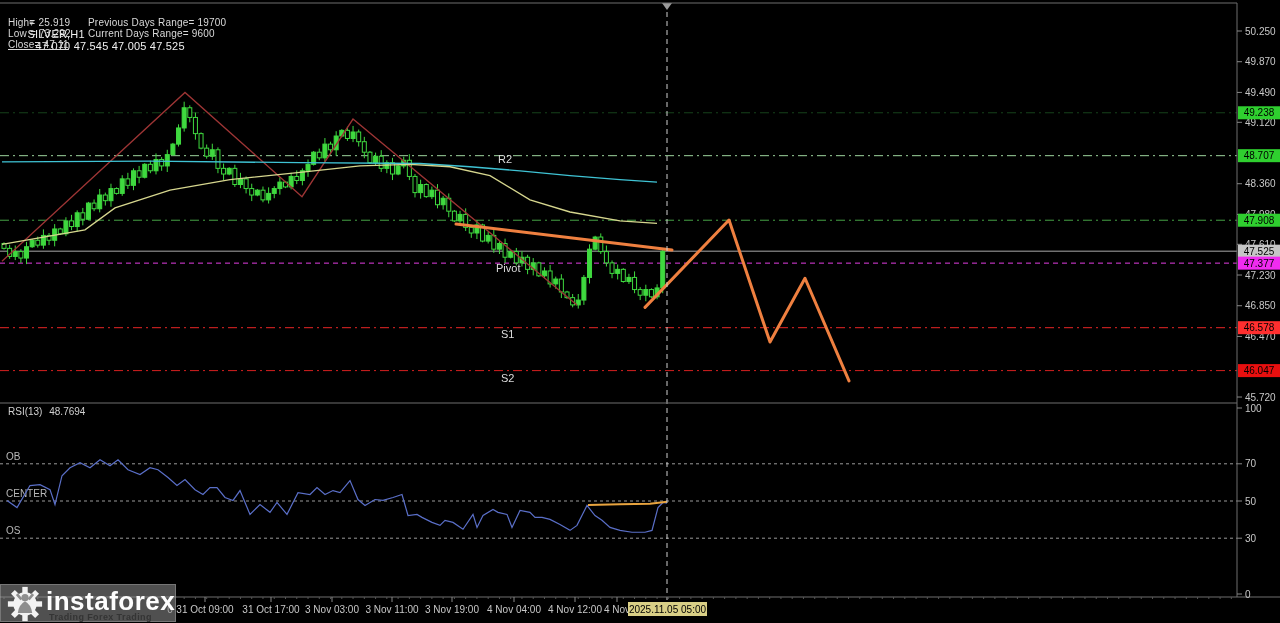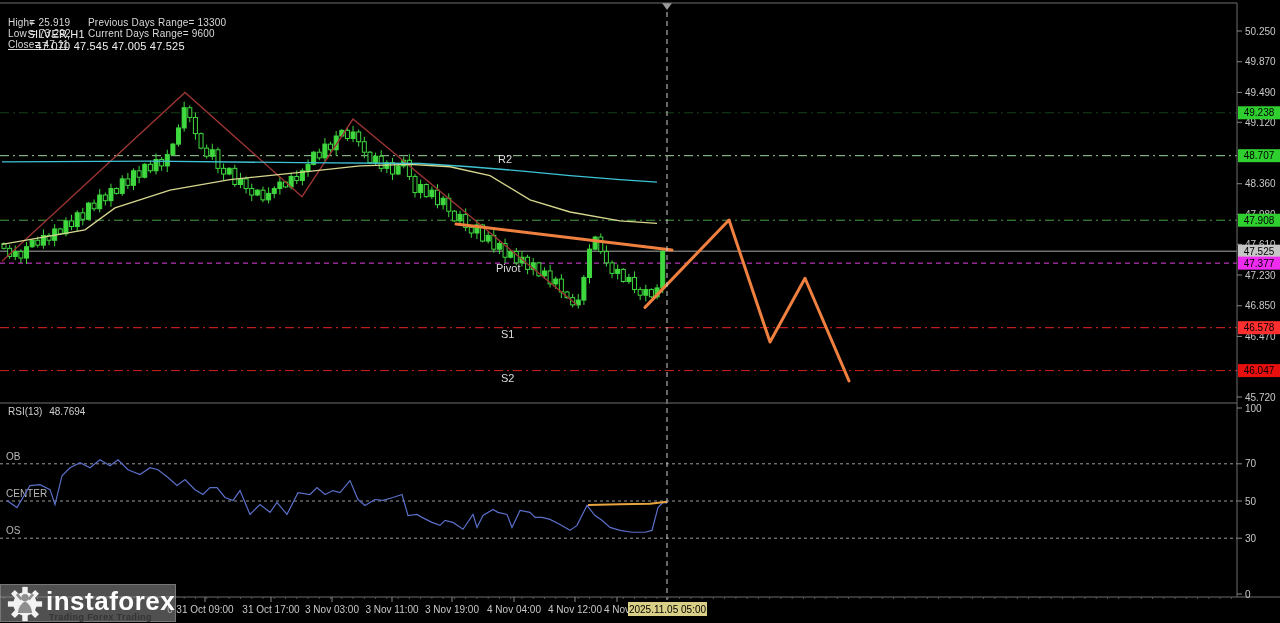--- a/index.html
+++ b/index.html
@@ -465,21 +465,21 @@
       <text x="1259" y="374.1024000000002" fill="#000000" font-size="10" font-family="&quot;Liberation Sans&quot;, sans-serif" text-anchor="middle">46.047</text>
     </svg>
 
   <div>
     <div class="sym-line sym-title" style="left:8px;top:4px;">
       <span class="tri">▼</span>
       <span>SILVER,H1</span>
       <span style="margin-left:8px;">47.070 47.545 47.005 47.525</span>
     </div>
     <div class="sym-line" style="left:8px;top:17px;">High= 25.919</div>
-    <div class="sym-line" style="left:88px;top:17px;">Previous Days Range= 13300</div>
+    <div class="sym-line" style="left:88px;top:17px;">Previous Days Range= 19700</div>
     <div class="sym-line" style="left:8px;top:28px;">Low = 73.292</div>
     <div class="sym-line" style="left:88px;top:28px;">Current Days Range= 9600</div>
     <div class="sym-line" style="left:8px;top:39px;text-decoration:underline;">Close= 47.11</div>
   </div>
 
   <div class="rsi-head">
     <span>RSI(13)</span>
     <span style="margin-left:4px;text-align:right;">48.7694</span>
   </div>
 

